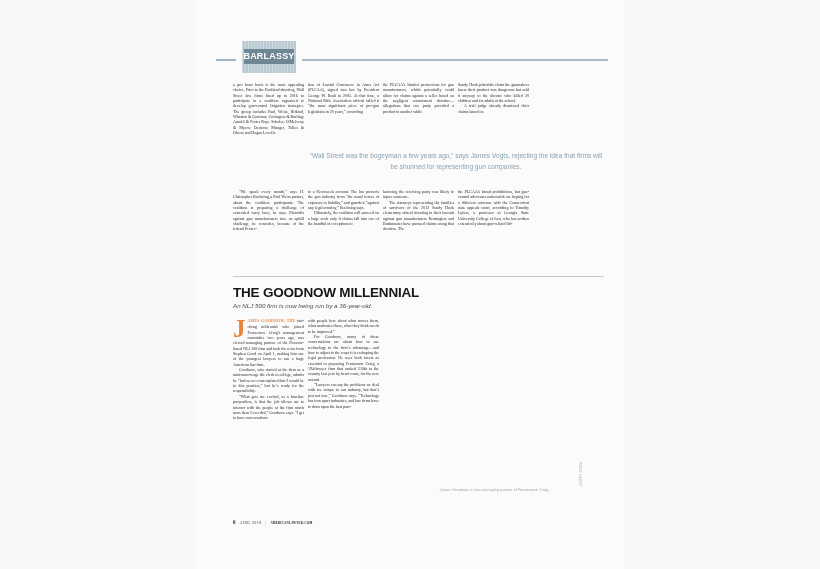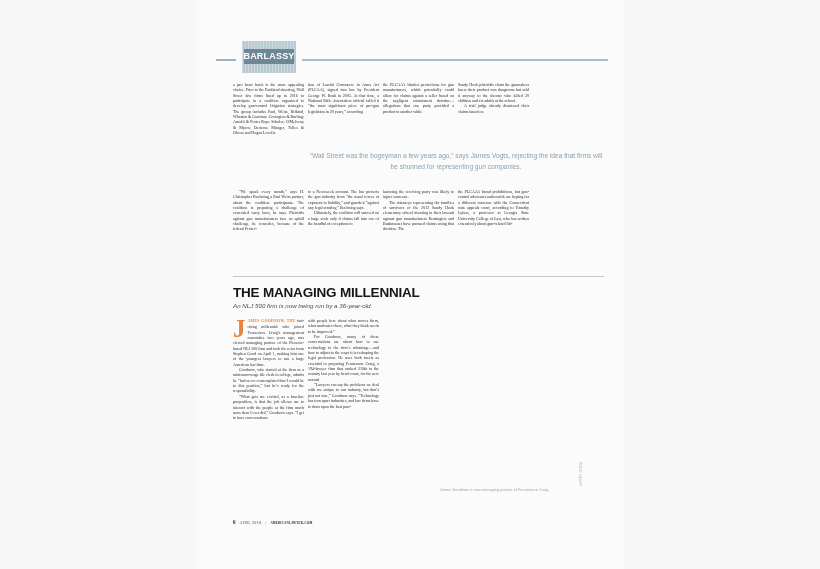--- a/index.html
+++ b/index.html
@@ -286,21 +286,21 @@
     <div class="col top-col-b" id="topb-c3">
       <p class="noindent">knowing the receiving party was likely to injure someone.</p>
       <p>The attorneys representing the families of survivors of the 2012 Sandy Hook elementary school shooting in their lawsuit against gun manufacturers Remington and Bushmaster have pursued claims using that doctrine. The</p>
     </div>
     <div class="col top-col-b" id="topb-c4">
       <p class="noindent">the PLCAA’s broad prohibitions, but gun-control advocates nationwide are hoping for a different outcome with the Connecticut state appeals court, according to Timothy Lytton, a professor at Georgia State University College of Law, who has written extensively about gun-related liti-</p>
     </div>
 
     <div class="divider"></div>
 
-    <div class="headline">THE MANAGING MILLENNIAL</div>
+    <div class="headline">THE GOODNOW MILLENNIAL</div>
     <div class="deck">An NLJ 500 firm is now being run by a 36-year-old.</div>
 
     <div class="col feat-col" id="feat-c1">
       <p class="noindent"><span class="dropcap">J</span><span class="smallcaps">AMES GOODNOW, THE</span><span> fast-rising millennial who joined Fennemore Craig’s management committee two years ago, was elected managing partner of the Phoenix-based NLJ 500 firm and took the reins from Stephen Good on April 1, making him one of the youngest lawyers to run a large American law firm.</span></p>
       <p>Goodnow, who started at the firm as a minimum-wage file clerk in college, admits he “had never contemplated that I would be in this position,” but he’s ready for the responsibility.</p>
       <p>“What gets me excited, as a baseline proposition, is that the job allows me to interact with the people at the firm much more than I ever did,” Goodnow says. “I get to have conversations</p>
     </div>
     <div class="col feat-col" id="feat-c2">
       <p class="noindent">with people here about what moves them, what motivates them, what they think needs to be improved.”</p>
       <p>For Goodnow, many of those conversations are about how to use technology to the firm’s advantage—and how to adjust to the ways it is reshaping the legal profession. He uses both facets as essential to preparing Fennemore Craig, a 194-lawyer firm that ranked 210th in the country last year by head count, for the new normal.</p>

